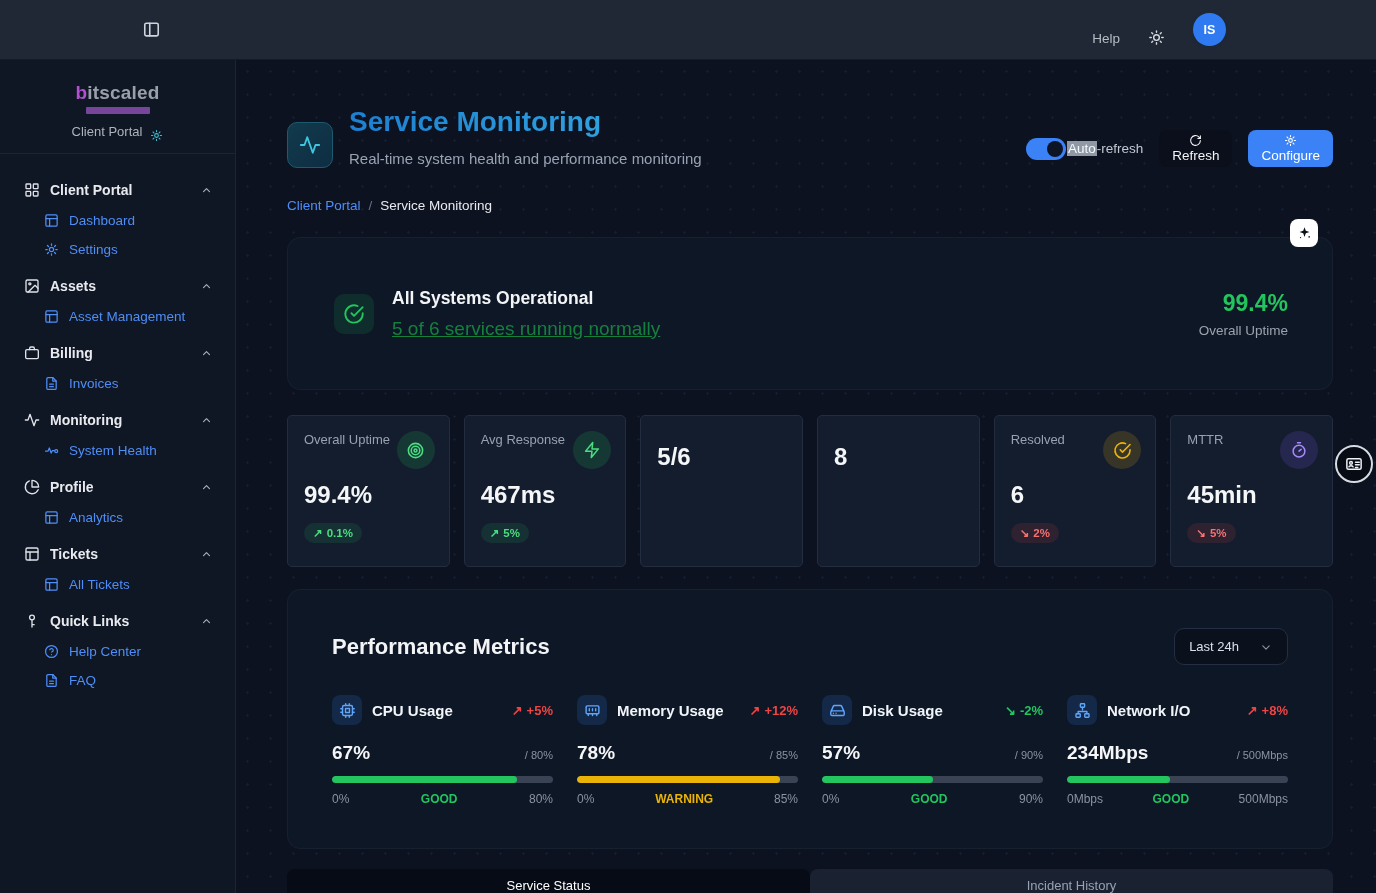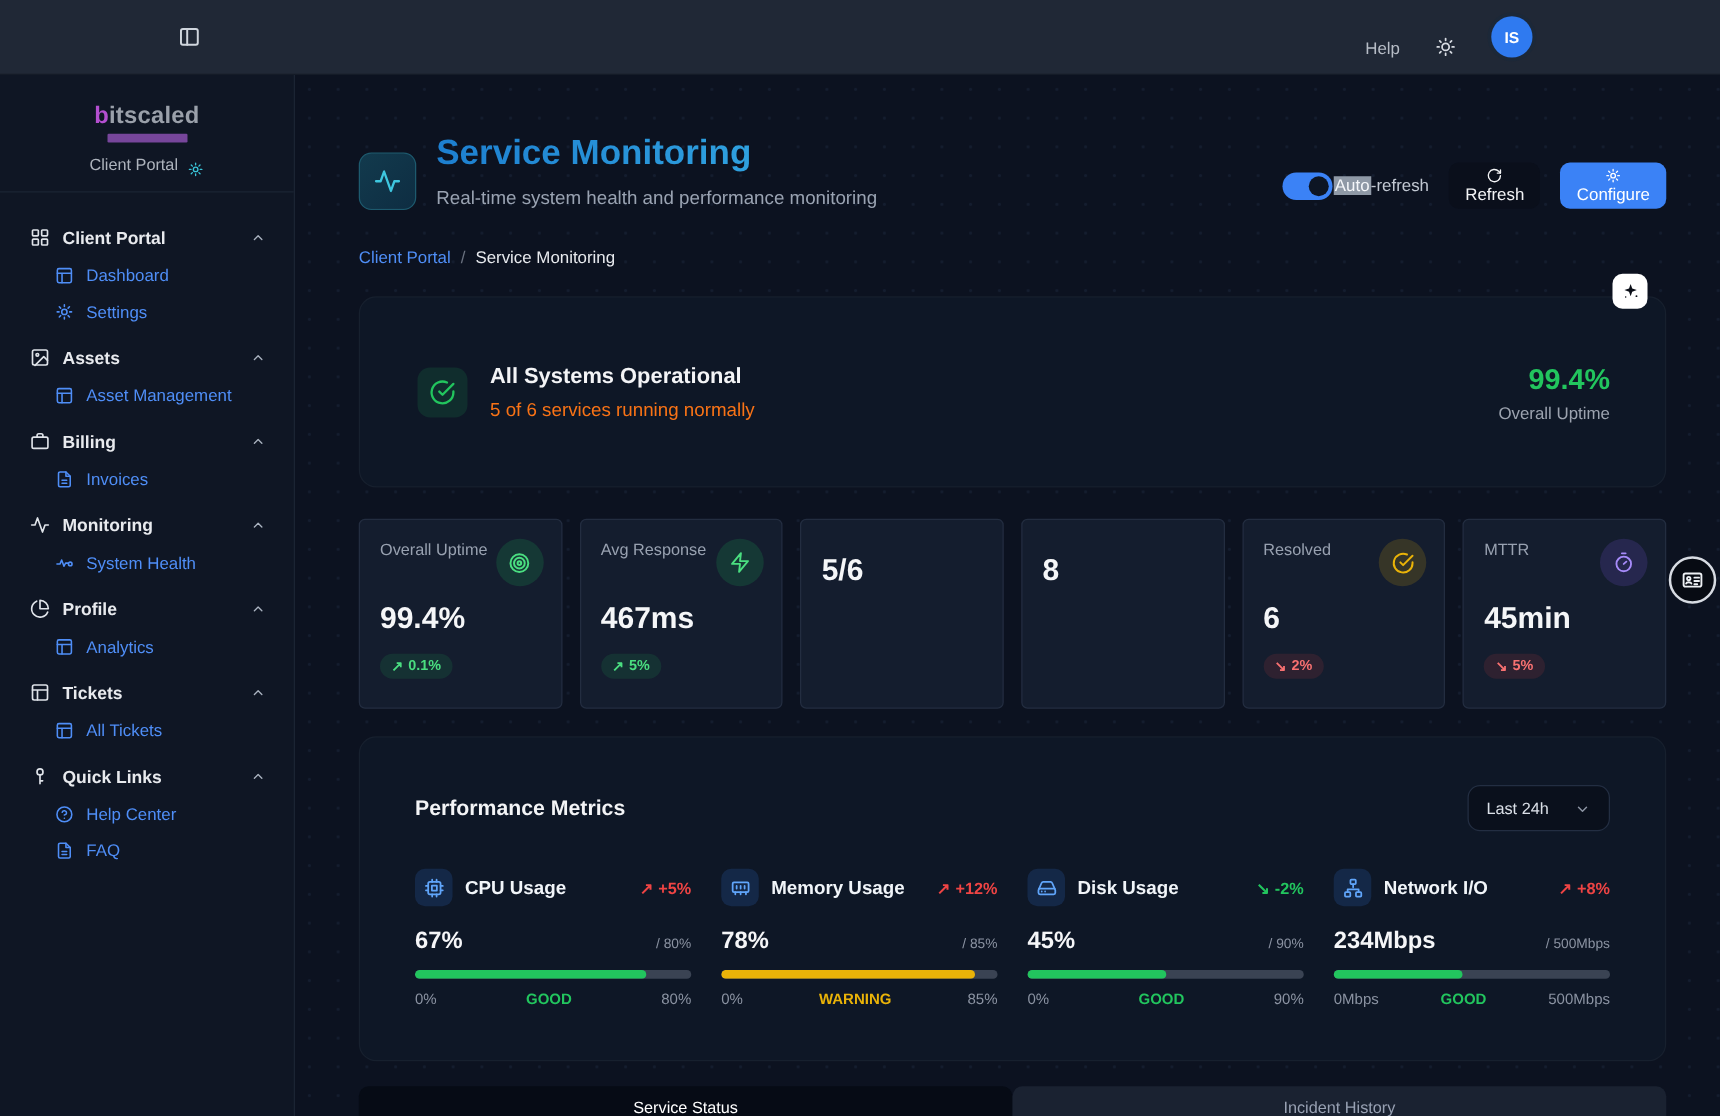--- a/index.html
+++ b/index.html
@@ -78,42 +78,42 @@
     background:#070b13; border:2px solid #d7dbe2; color:#eef1f5; display:flex; align-items:center;
     justify-content:center; cursor:pointer; z-index:40;}
 
   
   .banner{ margin-top:24px; height:153px; background:#0e1726; border:1px solid rgba(255,255,255,0.04);
     border-radius:14px; display:flex; align-items:center; padding:0 44px 0 46px;}
   .banner-icon{ width:40px; height:40px; border-radius:10px; background:rgba(34,197,94,0.13);
     color:#22c55e; display:flex; align-items:center; justify-content:center;}
   .banner-text{ margin-left:18px;}
   .banner-title{ font-size:17.5px; font-weight:700; color:#f3f4f6;}
-  .banner-sub{ margin-top:9px; font-size:15px; color:#f97316;}
+  .banner-sub{ margin-top:9px; font-size:19px; color:#15803d;text-decoration:underline;}
   .banner-right{ margin-left:auto; text-align:right;}
   .banner-value{ font-size:23px; font-weight:700; color:#22c55e;}
   .banner-value-label{ margin-top:6px; font-size:13.5px; color:#9ca3af;}
 
   
   .stats{ margin-top:25px; display:grid; grid-template-columns:repeat(6,1fr); gap:14px;}
   .card{ height:152px; background:#141d2e; border:1px solid #232d40; border-radius:5px;
     padding:15px 14px 14px 16px; display:flex; flex-direction:column;}
   .card-top{ display:flex; justify-content:space-between; gap:6px;}
   .card-label{ font-size:13px; line-height:1.4; color:#98a1b0; max-width:86px;}
   .card-icon{ width:38px; height:38px; border-radius:50%; flex:0 0 38px;
     display:flex; align-items:center; justify-content:center;}
   .card-value{ margin-top:12px; font-size:24px; font-weight:700; color:#f5f6f8;}
   .card-badge{ margin-top:14px; align-self:flex-start; display:flex; align-items:center; gap:4px;
     font-size:11.5px; font-weight:600; padding:3px 9px; border-radius:999px;}
 
   
   .perf{ margin-top:22px; background:#0e1726; border:1px solid rgba(255,255,255,0.04);
     border-radius:14px; padding:38px 44px 42px;}
   .perf-head{ display:flex; justify-content:space-between; align-items:center;}
-  .perf-title{ font-size:17px; font-weight:700; color:#f3f4f6;}
+  .perf-title{ font-size:22px; font-weight:700; color:#f3f4f6;}
   .range-select{ display:flex; align-items:center; gap:20px; background:#0a101c; border:1px solid #232e42;
     border-radius:10px; padding:10px 14px; font-size:13px; color:#dbe0e8; cursor:pointer;}
   .range-select .chev{ color:#8b93a2;}
   .metrics{ margin-top:30px; display:grid; grid-template-columns:repeat(4,1fr); gap:24px;}
   .m-head{ display:flex; align-items:center; gap:10px;}
   .m-icon{ width:30px; height:30px; border-radius:8px; background:rgba(59,130,246,0.16); color:#60a5fa;
     display:flex; align-items:center; justify-content:center; flex:0 0 30px;}
   .m-name{ font-size:15px; font-weight:600; color:#f1f5f9; flex:1;}
   .m-trend{ font-size:13px; font-weight:600; display:flex; gap:4px; align-items:center;}
   .m-vals{ display:flex; justify-content:space-between; align-items:baseline; margin-top:17px;}
@@ -539,21 +539,21 @@
                 <path d="M6.2 15.8h.01M10 15.8h.01"></path>
               </svg>
           </span>
           <span class="m-name">Disk Usage</span>
           <span class="m-trend" style="color:#22c55e">
               <span>↘</span>
               <span>-2%</span>
             </span>
         </div>
         <div class="m-vals">
-            <span class="m-value">45%</span>
+            <span class="m-value">57%</span>
             <span class="m-limit">/ 90%</span>
           </div>
         <div class="m-bar">
             <div class="m-fill" style="width:50%;background:#22c55e"></div>
           </div>
         <div class="m-foot">
             <span>0%</span>
             <span class="m-status" style="color:#22c55e">GOOD</span>
             <span>90%</span>
           </div>

